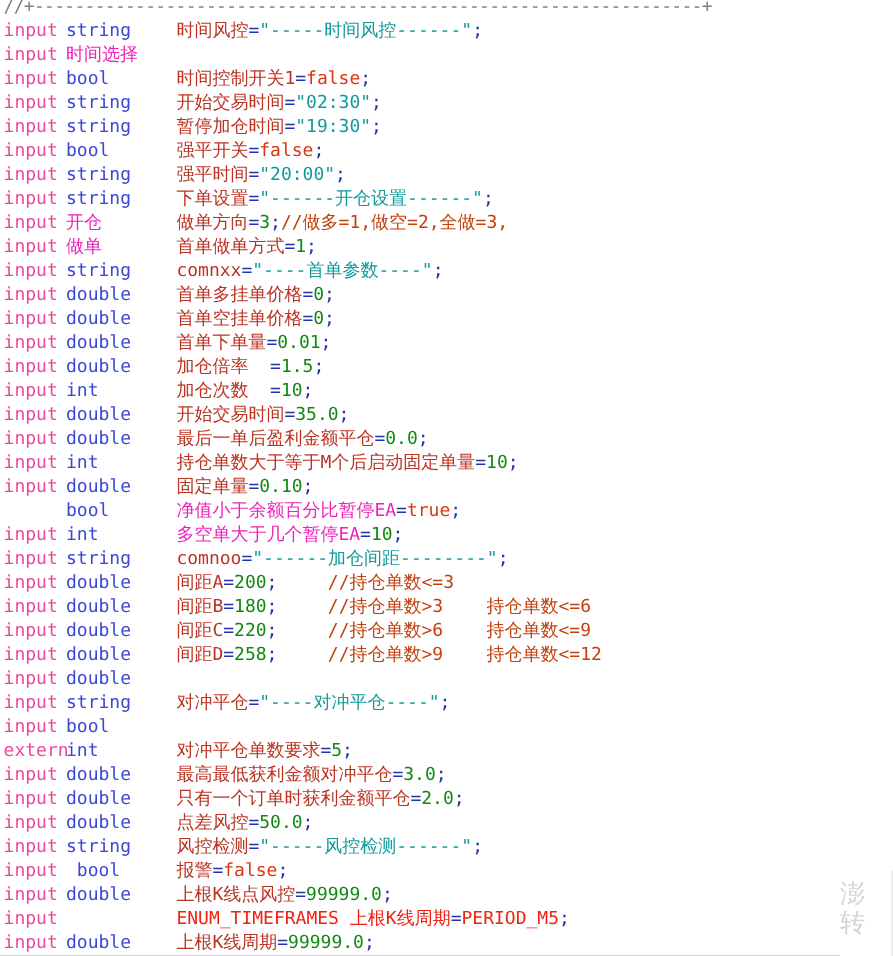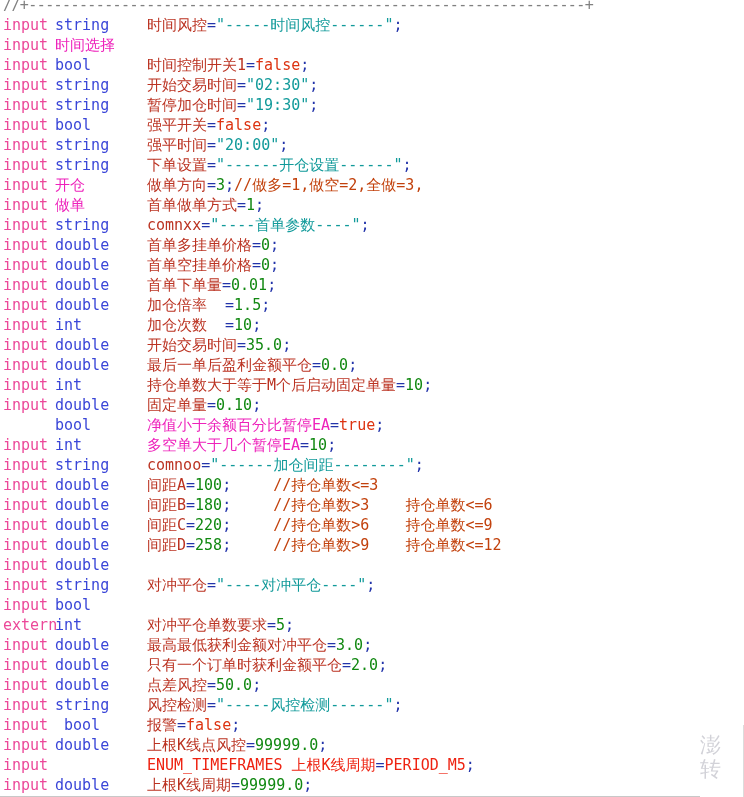--- a/index.html
+++ b/index.html
@@ -139,21 +139,21 @@
       <div class="code-line"><span class="col-kw t-kw">input</span><span class="col-type t-type">double</span><span class="col-body"><span class="t-name">首单下单量</span><span class="t-op">=</span><span class="t-num">0.01</span><span class="t-op">;</span></span></div>
       <div class="code-line"><span class="col-kw t-kw">input</span><span class="col-type t-type">double</span><span class="col-body"><span class="t-name">加仓倍率  </span><span class="t-op">=</span><span class="t-num">1.5</span><span class="t-op">;</span></span></div>
       <div class="code-line"><span class="col-kw t-kw">input</span><span class="col-type t-type">int</span><span class="col-body"><span class="t-name">加仓次数  </span><span class="t-op">=</span><span class="t-num">10</span><span class="t-op">;</span></span></div>
       <div class="code-line"><span class="col-kw t-kw">input</span><span class="col-type t-type">double</span><span class="col-body"><span class="t-name">开始交易时间</span><span class="t-op">=</span><span class="t-num">35.0</span><span class="t-op">;</span></span></div>
       <div class="code-line"><span class="col-kw t-kw">input</span><span class="col-type t-type">double</span><span class="col-body"><span class="t-name">最后一单后盈利金额平仓</span><span class="t-op">=</span><span class="t-num">0.0</span><span class="t-op">;</span></span></div>
       <div class="code-line"><span class="col-kw t-kw">input</span><span class="col-type t-type">int</span><span class="col-body"><span class="t-name">持仓单数大于等于M个后启动固定单量</span><span class="t-op">=</span><span class="t-num">10</span><span class="t-op">;</span></span></div>
       <div class="code-line"><span class="col-kw t-kw">input</span><span class="col-type t-type">double</span><span class="col-body"><span class="t-name">固定单量</span><span class="t-op">=</span><span class="t-num">0.10</span><span class="t-op">;</span></span></div>
       <div class="code-line"><span class="col-kw t-kw"></span><span class="col-type t-type">bool</span><span class="col-body"><span class="t-name-pk">净值小于余额百分比暂停EA</span><span class="t-op">=</span><span class="t-bool">true</span><span class="t-op">;</span></span></div>
       <div class="code-line"><span class="col-kw t-kw">input</span><span class="col-type t-type">int</span><span class="col-body"><span class="t-name-pk">多空单大于几个暂停EA</span><span class="t-op">=</span><span class="t-num">10</span><span class="t-op">;</span></span></div>
       <div class="code-line"><span class="col-kw t-kw">input</span><span class="col-type t-type">string</span><span class="col-body"><span class="t-name">comnoo</span><span class="t-op">=</span><span class="t-str">"------加仓间距--------"</span><span class="t-op">;</span></span></div>
-      <div class="code-line"><span class="col-kw t-kw">input</span><span class="col-type t-type">double</span><span class="col-body"><span class="t-name">间距A</span><span class="t-op">=</span><span class="t-num">100</span><span class="t-op">;</span><span class="t-cmt" style="margin-left: 0px; padding-left: 42px;">//持仓单数&lt;=3</span></span></div>
+      <div class="code-line"><span class="col-kw t-kw">input</span><span class="col-type t-type">double</span><span class="col-body"><span class="t-name">间距A</span><span class="t-op">=</span><span class="t-num">200</span><span class="t-op">;</span><span class="t-cmt" style="margin-left: 0px; padding-left: 42px;">//持仓单数&lt;=3</span></span></div>
       <div class="code-line"><span class="col-kw t-kw">input</span><span class="col-type t-type">double</span><span class="col-body"><span class="t-name">间距B</span><span class="t-op">=</span><span class="t-num">180</span><span class="t-op">;</span><span class="t-cmt" style="margin-left: 0px; padding-left: 42px;">//持仓单数&gt;3    持仓单数&lt;=6</span></span></div>
       <div class="code-line"><span class="col-kw t-kw">input</span><span class="col-type t-type">double</span><span class="col-body"><span class="t-name">间距C</span><span class="t-op">=</span><span class="t-num">220</span><span class="t-op">;</span><span class="t-cmt" style="margin-left: 0px; padding-left: 42px;">//持仓单数&gt;6    持仓单数&lt;=9</span></span></div>
       <div class="code-line"><span class="col-kw t-kw">input</span><span class="col-type t-type">double</span><span class="col-body"><span class="t-name">间距D</span><span class="t-op">=</span><span class="t-num">258</span><span class="t-op">;</span><span class="t-cmt" style="margin-left: 0px; padding-left: 42px;">//持仓单数&gt;9    持仓单数&lt;=12</span></span></div>
       <div class="code-line"><span class="col-kw t-kw">input</span><span class="col-type t-type">double</span></div>
       <div class="code-line"><span class="col-kw t-kw">input</span><span class="col-type t-type">string</span><span class="col-body"><span class="t-name">对冲平仓</span><span class="t-op">=</span><span class="t-str">"----对冲平仓----"</span><span class="t-op">;</span></span></div>
       <div class="code-line"><span class="col-kw t-kw">input</span><span class="col-type t-type">bool</span></div>
       <div class="code-line"><span class="col-kw t-kw">extern</span><span class="col-type t-type">int</span><span class="col-body"><span class="t-name">对冲平仓单数要求</span><span class="t-op">=</span><span class="t-num">5</span><span class="t-op">;</span></span></div>
       <div class="code-line"><span class="col-kw t-kw">input</span><span class="col-type t-type">double</span><span class="col-body"><span class="t-name">最高最低获利金额对冲平仓</span><span class="t-op">=</span><span class="t-num">3.0</span><span class="t-op">;</span></span></div>
       <div class="code-line"><span class="col-kw t-kw">input</span><span class="col-type t-type">double</span><span class="col-body"><span class="t-name">只有一个订单时获利金额平仓</span><span class="t-op">=</span><span class="t-num">2.0</span><span class="t-op">;</span></span></div>
       <div class="code-line"><span class="col-kw t-kw">input</span><span class="col-type t-type">double</span><span class="col-body"><span class="t-name">点差风控</span><span class="t-op">=</span><span class="t-num">50.0</span><span class="t-op">;</span></span></div>

